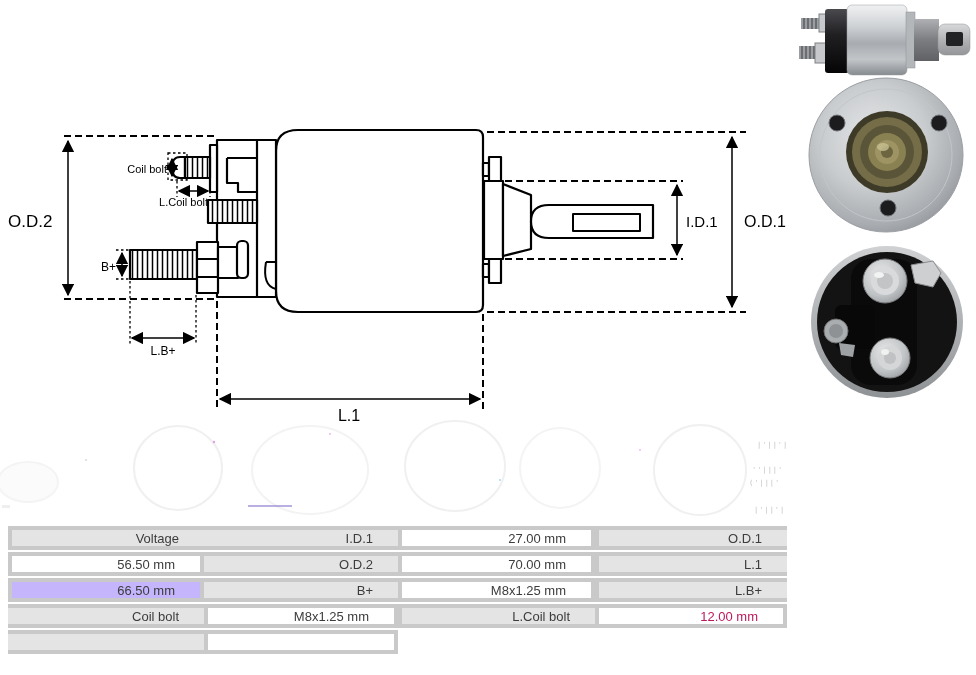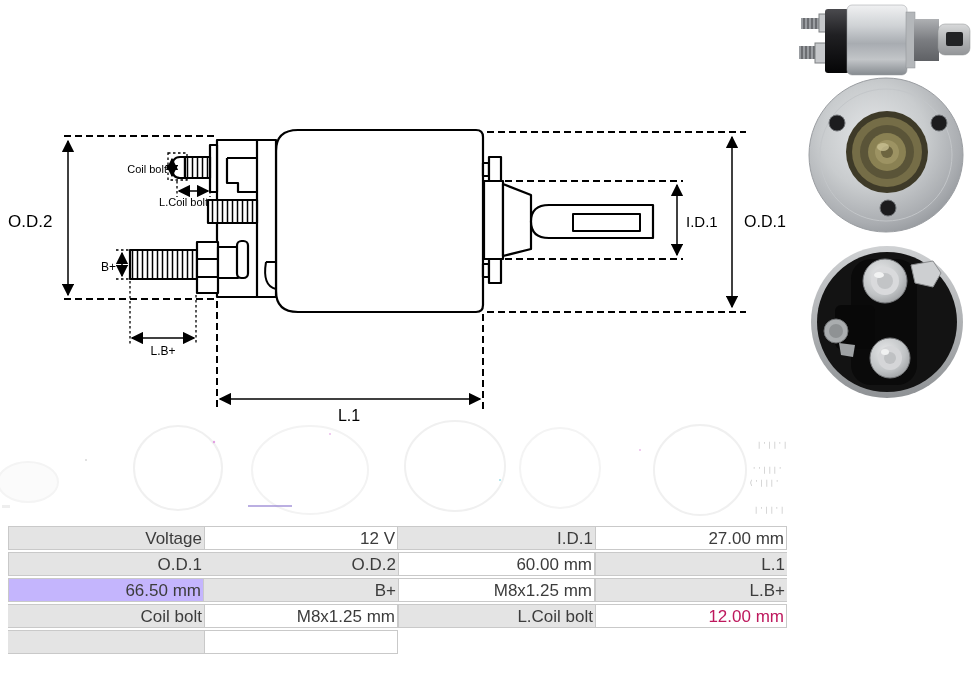--- a/index.html
+++ b/index.html
@@ -6,23 +6,23 @@
   .page{position:relative;width:976px;height:675px;background:#fff;overflow:hidden;
         font-family:"Liberation Sans",sans-serif;}
   .drawing{position:absolute;left:0;top:0;}
   .ghost{position:absolute;left:0;top:420px;}
   .frag{position:absolute;font-family:"DejaVu Sans Mono",monospace;font-size:7px;
         color:#a8a8a8;opacity:.75;letter-spacing:1px;white-space:nowrap;}
   .photos{position:absolute;left:793px;top:0;width:183px;height:410px;}
   .photo{position:absolute;}
   .spec-table{position:absolute;left:8px;top:526px;display:grid;
               grid-template-columns:196px 194px 197px 192px;grid-auto-rows:24px;row-gap:2px;}
-  .spec-table .cell{box-sizing:border-box;border:1px solid #737373;display:flex;
-              align-items:center;justify-content:flex-end;padding-right:2px;
-              font-size:17px;color:#3c3c3c;line-height:1;}
+  .spec-table .cell{box-sizing:border-box;border:4px solid #737373;display:flex;
+              align-items:center;justify-content:flex-end;padding-right:25px;
+              font-size:13px;color:#3c3c3c;line-height:1;}
   .spec-table .c0{border-right:0;}
   .spec-table .c2{border-left:0;border-right:0;}
 </style>
 </head>
 <body>
 
 <div class="page">
 
   <svg class="drawing" width="790" height="435" viewBox="0 0 790 435">
     <defs>
@@ -242,26 +242,26 @@
       <g>
         <circle cx="37" cy="86" r="12" fill="#aaadaf" stroke="#6f7173"></circle>
         <circle cx="37" cy="86" r="7" fill="#8f9294"></circle>
         <polygon points="40,98 56,100 54,112 42,110" fill="#9fa2a4"></polygon>
       </g>
     </svg>
   </div>
 
   <div class="spec-table" id="spec-table">
       <div class="cell c0" style="background: rgb(228, 228, 228); border-color: rgb(201, 201, 201); color: rgb(60, 60, 60);">Voltage</div>
-      <div class="cell c1" style="background: rgb(255, 255, 255); border-color: rgb(201, 201, 201); color: rgb(60, 60, 60);">12 V</div>
       <div class="cell c2" style="background: rgb(228, 228, 228); border-color: rgb(201, 201, 201); color: rgb(60, 60, 60);">I.D.1</div>
       <div class="cell c3" style="background: rgb(255, 255, 255); border-color: rgb(201, 201, 201); color: rgb(60, 60, 60); text-align: center;">27.00 mm</div>
       <div class="cell c0" style="background: rgb(228, 228, 228); border-color: rgb(201, 201, 201); color: rgb(60, 60, 60);">O.D.1</div>
+      <div class="cell c1" style="background: rgb(255, 255, 255); border-color: rgb(201, 201, 201); color: rgb(60, 60, 60);">56.50 mm</div>
       <div class="cell c2" style="background: rgb(228, 228, 228); border-color: rgb(201, 201, 201); color: rgb(60, 60, 60);">O.D.2</div>
-      <div class="cell c3" style="background: rgb(255, 255, 255); border-color: rgb(201, 201, 201); color: rgb(60, 60, 60);">60.00 mm</div>
+      <div class="cell c3" style="background: rgb(255, 255, 255); border-color: rgb(201, 201, 201); color: rgb(60, 60, 60);">70.00 mm</div>
       <div class="cell c0" style="background: rgb(228, 228, 228); border-color: rgb(201, 201, 201); color: rgb(60, 60, 60);">L.1</div>
       <div class="cell c1" style="background: #c4b5fd; border-color: rgb(201, 201, 201); color: rgb(60, 60, 60);">66.50 mm</div>
       <div class="cell c2" style="background: rgb(228, 228, 228); border-color: rgb(201, 201, 201); color: rgb(60, 60, 60);">B+</div>
       <div class="cell c3" style="background: rgb(255, 255, 255); border-color: rgb(201, 201, 201); color: rgb(60, 60, 60);">M8x1.25 mm</div>
       <div class="cell c0" style="background: rgb(228, 228, 228); border-color: rgb(201, 201, 201); color: rgb(60, 60, 60);">L.B+</div>
       <div class="cell c2" style="background: rgb(228, 228, 228); border-color: rgb(201, 201, 201); color: rgb(60, 60, 60);">Coil bolt</div>
       <div class="cell c3" style="background: rgb(255, 255, 255); border-color: rgb(201, 201, 201); color: rgb(60, 60, 60);">M8x1.25 mm</div>
       <div class="cell c0" style="background: rgb(228, 228, 228); border-color: rgb(201, 201, 201); color: rgb(60, 60, 60);">L.Coil bolt</div>
       <div class="cell c1" style="background: rgb(255, 255, 255); border-color: rgb(201, 201, 201); color: #be185d;">12.00 mm</div>
       <div class="cell c2" style="background: rgb(228, 228, 228); border-color: rgb(201, 201, 201); color: rgb(60, 60, 60);"></div>

